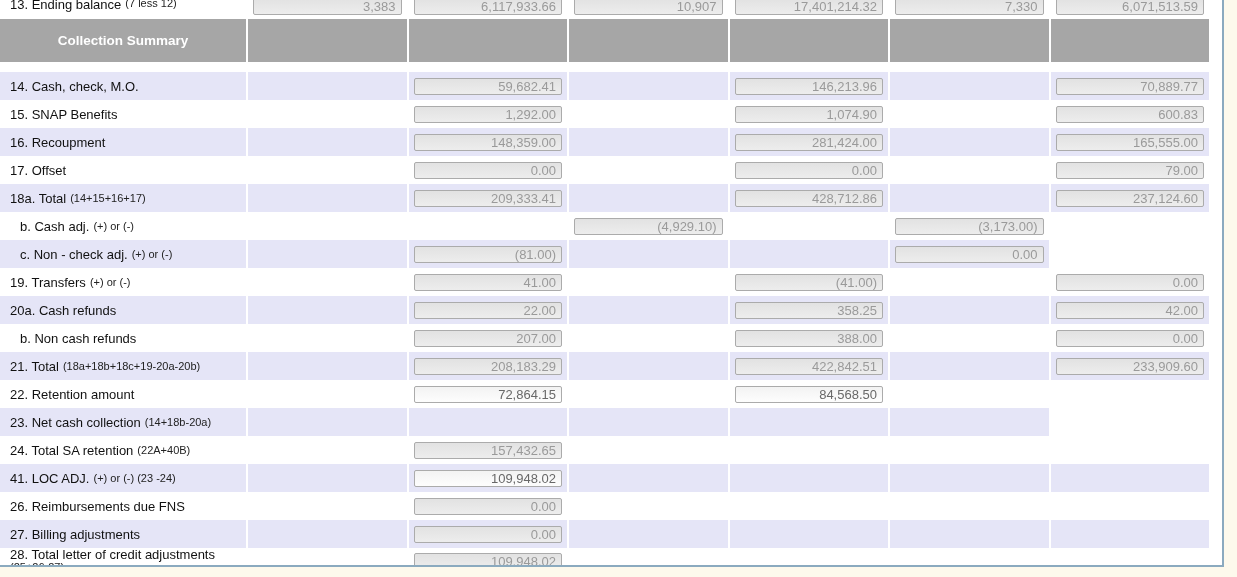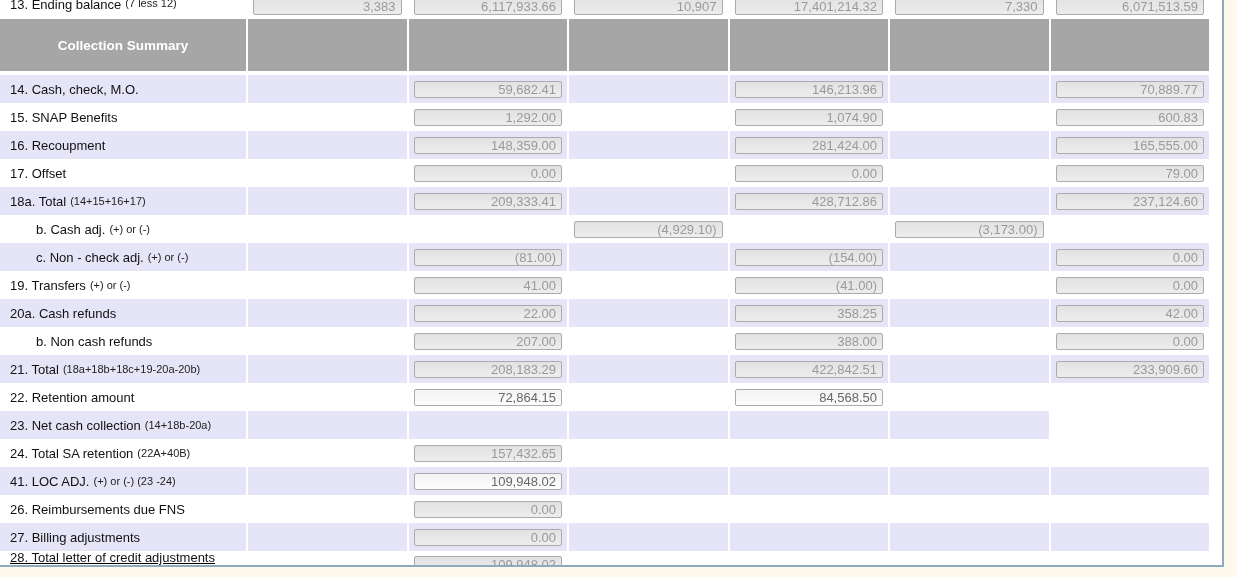--- a/index.html
+++ b/index.html
@@ -27,33 +27,33 @@
     column-gap:2px;
     align-items:stretch;
   }
   
   .toprow{height:15px;overflow:hidden;border-radius:7px;}
   .toprow .lcell,.toprow .cell{align-items:flex-start;}
   .toprow .lcell{padding-top:0;}
   .toprow .box{margin-top:-2px;}
   .toprow .lmain,.toprow .lnote{margin-top:-3px;}
   
-  .header-row{height:52px;margin-top:4px;margin-bottom:4px;}
+  .header-row{height:43px;margin-top:4px;margin-bottom:10px;}
   .hcell{background:var(--gray);}
   .hcell.first{display:flex;align-items:center;justify-content:center;}
   .hcell.first span{color:#FFFFFF;font-weight:bold;font-size:13.5px;}
   
   .row{height:28px;}
-  .row.tall{height:19px;text-decoration:underline;}
+  .row.tall{height:19px;}
   .row.shaded .lcell,.row.shaded .cell{background:var(--lavender);}
   .lcell{
     display:flex;align-items:center;padding-left:10px;
     color:var(--labeltext);font-size:13px;white-space:nowrap;
   }
-  .lcell.indent{padding-left:36px;}
+  .lcell.indent{padding-left:20px;}
   .lcell.stack{flex-direction:column;align-items:flex-start;justify-content:center;line-height:13px;}
   .lmain{font-size:13px;}
   .lnote{font-size:11px;color:#222222;margin-left:4px;}
   .lcell.stack .lnote{margin-left:0;}
   .cell{display:flex;align-items:center;justify-content:center;}
   input.box{
     width:calc(100% - 10px);height:17px;
     border:1px solid var(--boxborder);border-radius:2px;
     background:linear-gradient(to bottom,var(--boxfill1),var(--boxfill2));
     color:var(--boxtext);font-size:13px;
@@ -211,23 +211,20 @@
       <div class="grid-row row shaded">
         <div class="lcell indent">
           <span class="lmain">c. Non - check adj.</span>
           <span class="lnote">(+) or (-)</span>
         </div>
         <div class="cell"></div>
         <div class="cell">
           <input type="text" class="box" readonly="" value="(81.00)" style="">
         </div>
         <div class="cell"></div>
-        <div class="cell">
-          <input type="text" class="box" readonly="" value="(154.00)" style="">
-        </div>
         <div class="cell"></div>
         <div class="cell">
           <input type="text" class="box" readonly="" value="0.00" style="">
         </div>
       </div>
       <div class="grid-row row">
         <div class="lcell">
           <span class="lmain">19. Transfers</span>
           <span class="lnote">(+) or (-)</span>
         </div>

